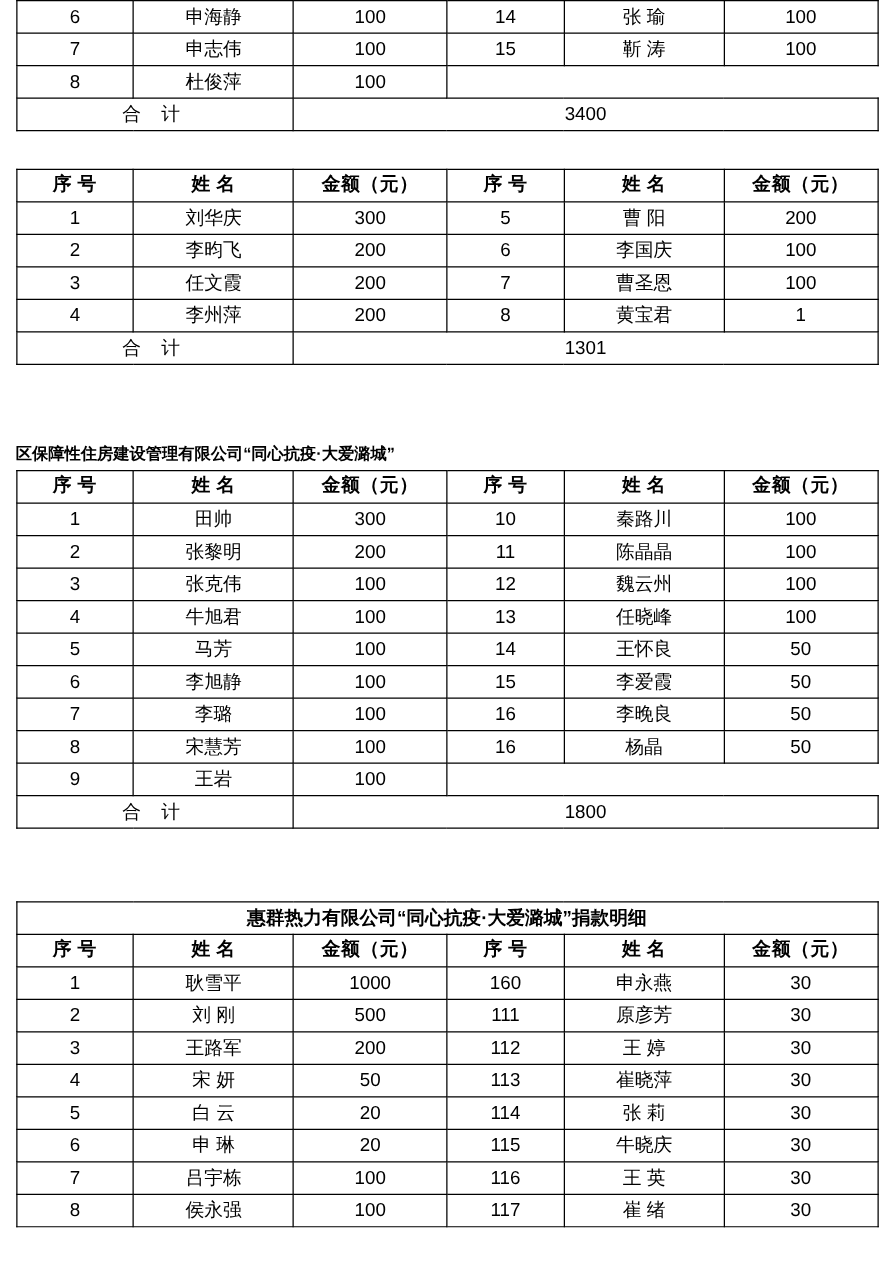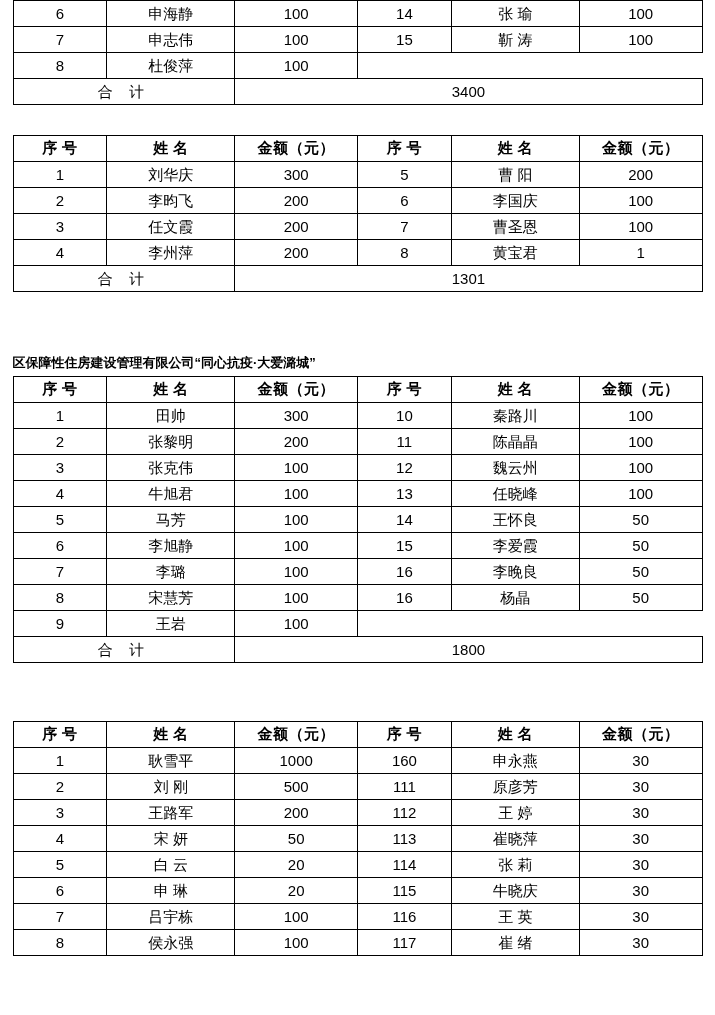--- a/index.html
+++ b/index.html
@@ -273,20 +273,23 @@
   <table class="donation">
     <colgroup>
       <col class="c-idx">
         <col class="c-name">
         <col class="c-amt">
       <col class="c-idx">
         <col class="c-name">
         <col class="c-amt">
     </colgroup>
     <tbody>
+      <tr>
+        <td colspan="6" class="title">惠群热力有限公司“同心抗疫·大爱潞城”捐款明细</td>
+      </tr>
       <tr class="hdr">
         <td>序 号</td>
         <td>姓 名</td>
         <td>金额（元）</td>
         <td>序 号</td>
         <td>姓 名</td>
         <td>金额（元）</td>
       </tr>
       <tr>
         <td>1</td>

